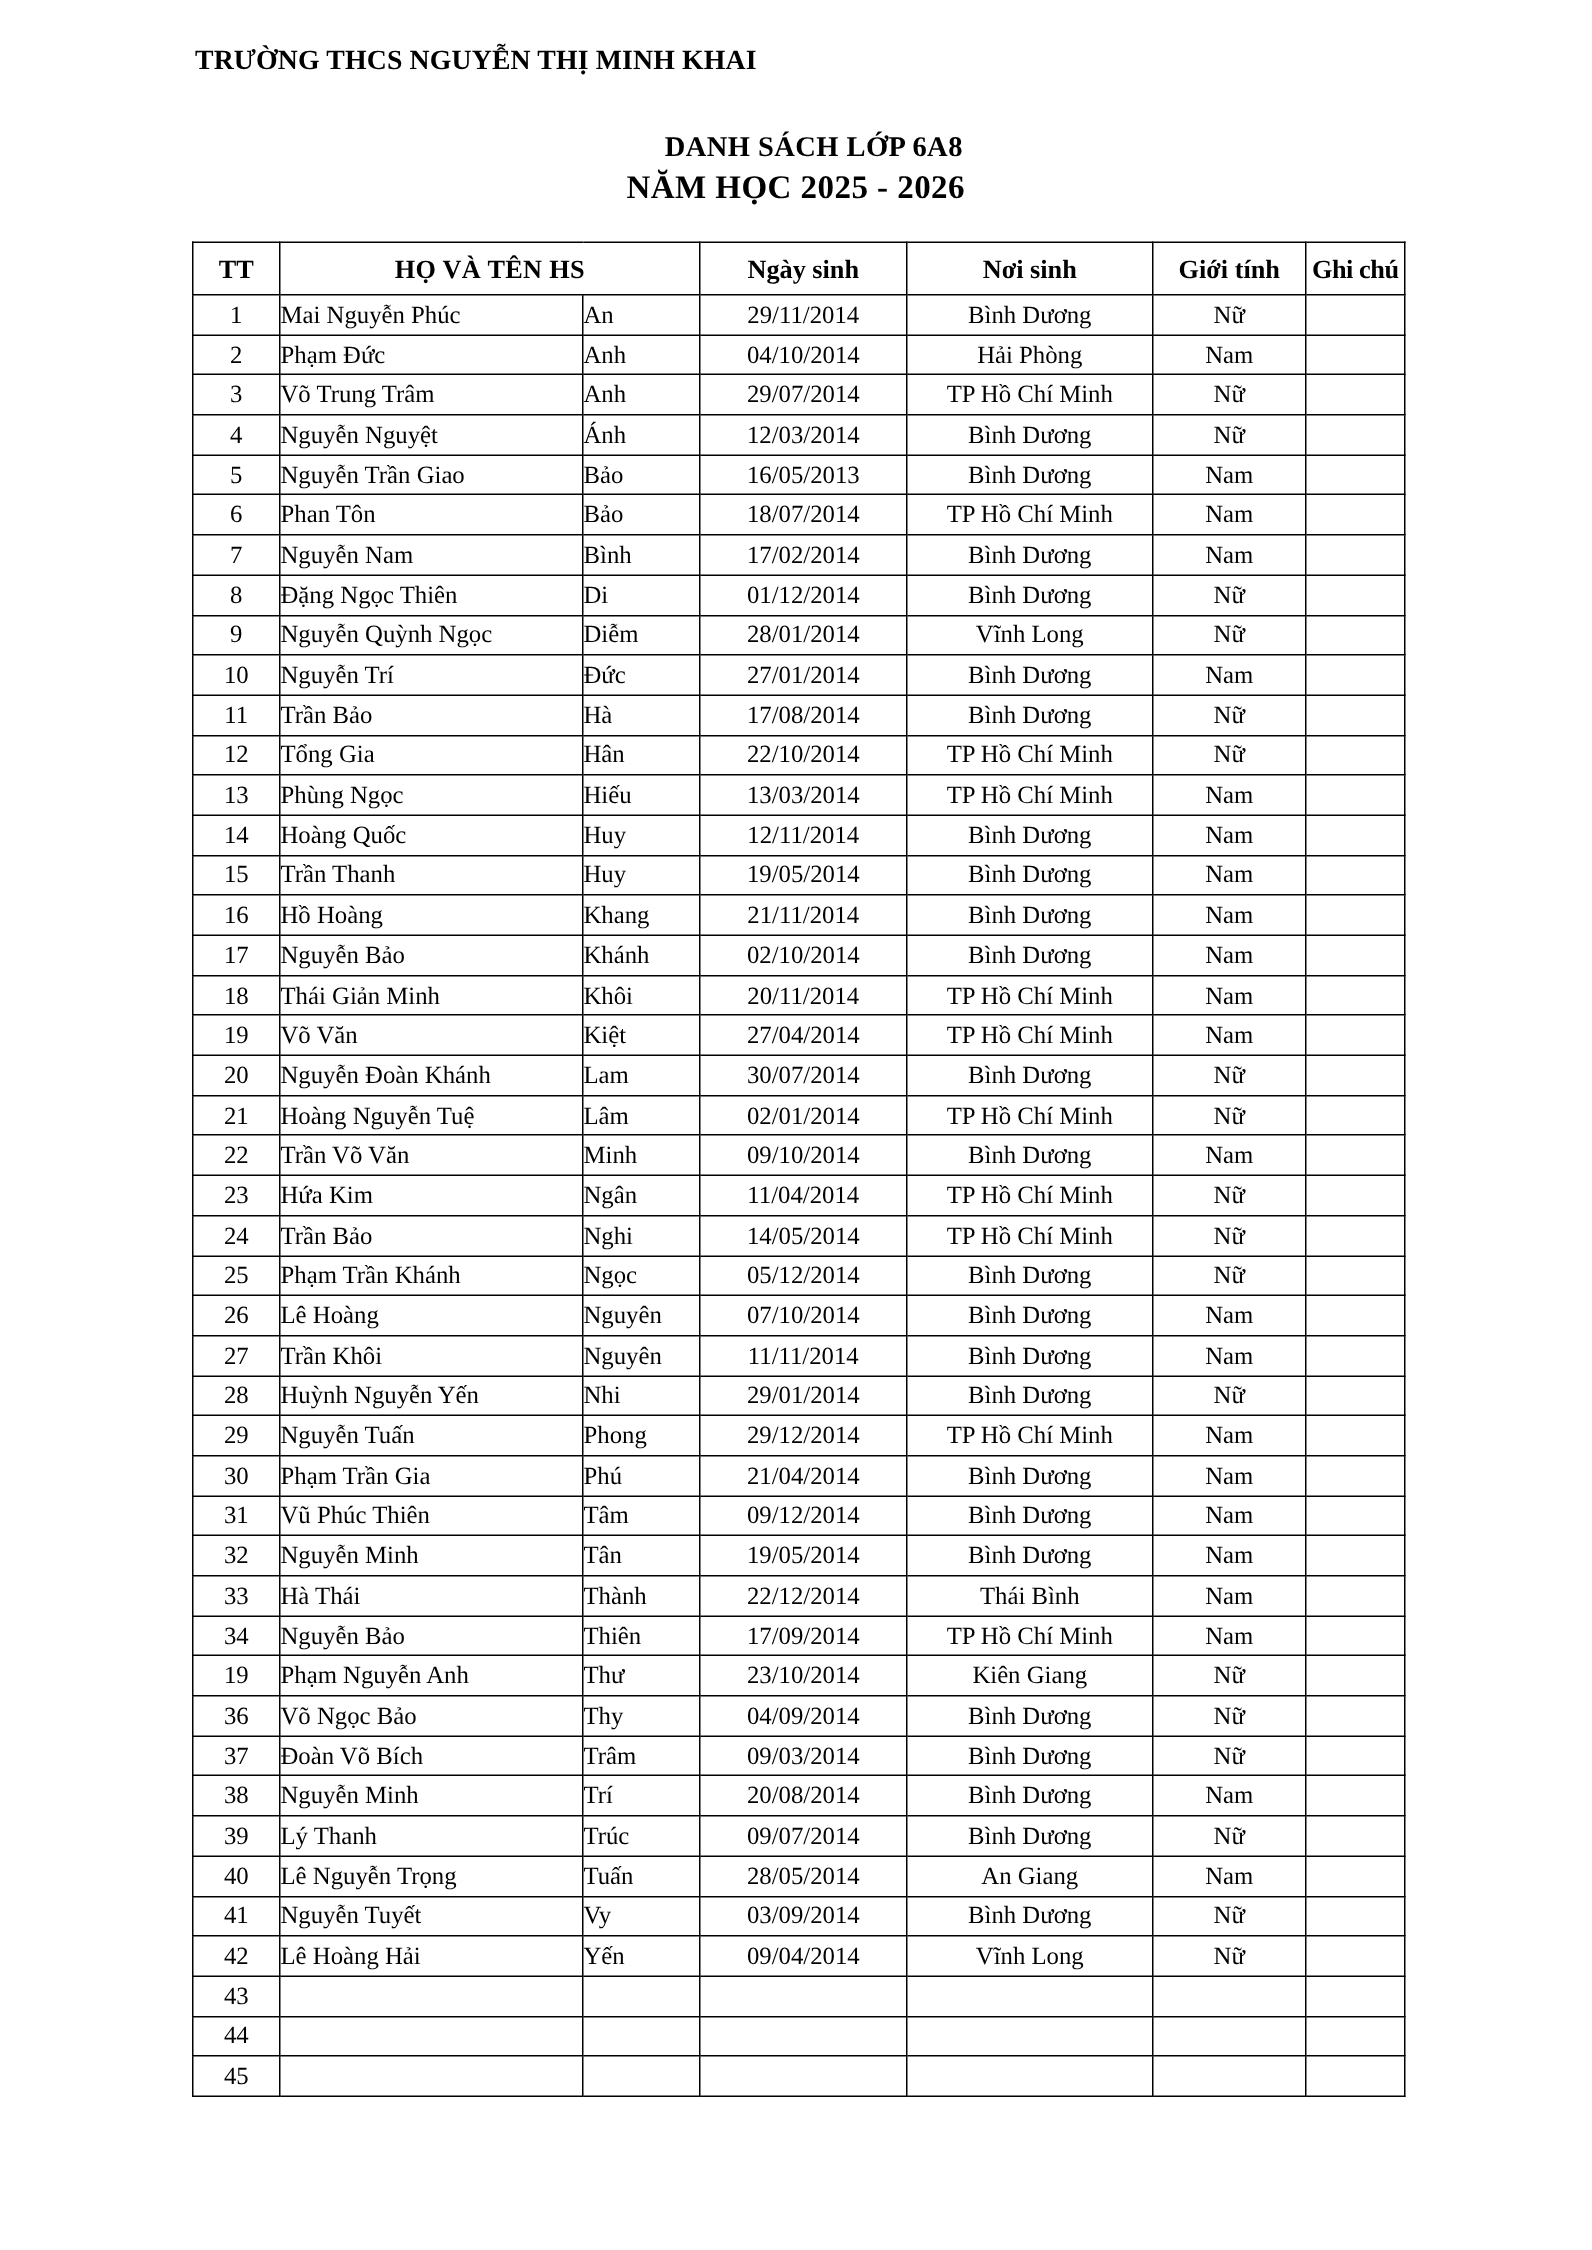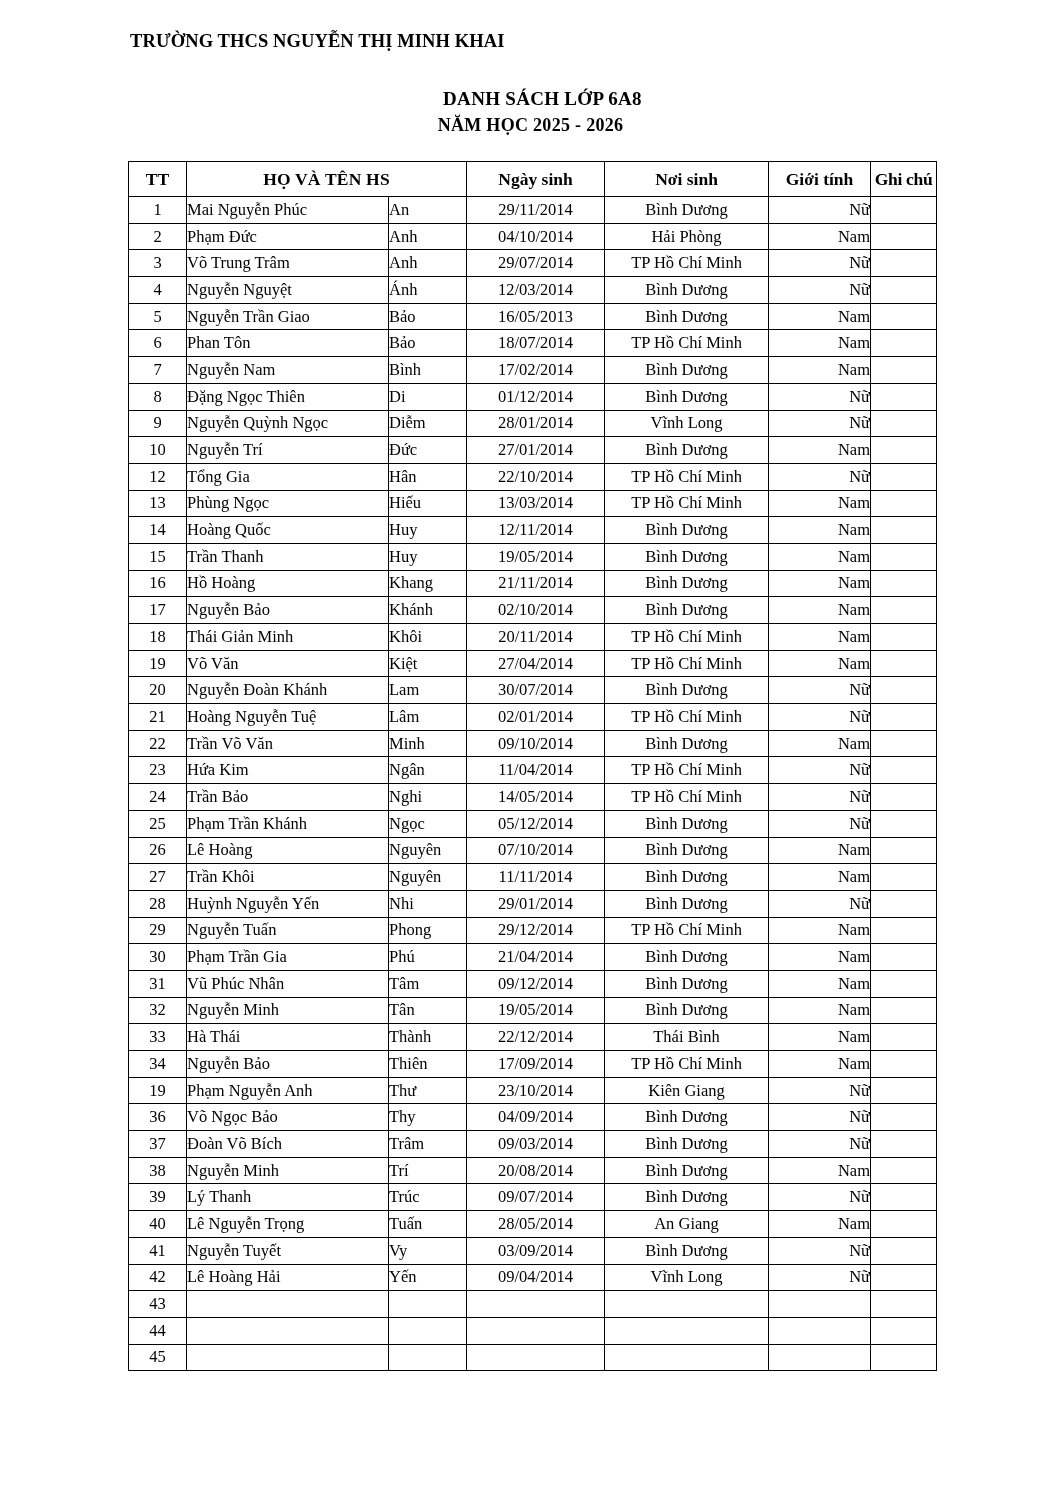--- a/index.html
+++ b/index.html
@@ -38,21 +38,21 @@
     text-align: center;
   }
   .title-main {
     font-size: 19px;
     font-weight: bold;
     line-height: 26px;
     letter-spacing: 0.3px;
     padding-left: 24px;
   }
   .title-sub {
-    font-size: 18px;
+    font-size: 22px;
     font-weight: bold;
     line-height: 26px;
     letter-spacing: 0.3px;
   }
   .table-wrap {
     position: absolute;
     left: 128px;
     top: 161px;
     width: 808px;
   }
@@ -86,21 +86,21 @@
   col.c-dob     { width: 138px; }
   col.c-pob     { width: 164px; }
   col.c-gender  { width: 102px; }
   col.c-note    { width: 66px; }
 
   td.tt      { text-align: center; }
   td.surname { text-align: left; padding-left: 7px; }
   td.given   { text-align: left; padding-left: 5px; }
   td.dob     { text-align: center; }
   td.pob     { text-align: center; }
-  td.gender  { text-align: right; margin-top: 34px; }
+  td.gender  { text-align: center; margin-top: 34px; }
   td.note    { text-align: center; }
 
   th.note-head {
     font-size: 17px;
     letter-spacing: -0.3px;
     padding: 0 1px;
   }
   th.name-head {
     letter-spacing: 0.2px;
   }
@@ -223,20 +223,29 @@
           <tr>
             <td class="tt">10</td>
             <td class="surname">Nguyễn Trí</td>
             <td class="given">Đức</td>
             <td class="dob">27/01/2014</td>
             <td class="pob">Bình Dương</td>
             <td class="gender">Nam</td>
             <td class="note"></td>
           </tr>
           <tr>
+            <td class="tt">11</td>
+            <td class="surname">Trần Bảo</td>
+            <td class="given">Hà</td>
+            <td class="dob">17/08/2014</td>
+            <td class="pob">Bình Dương</td>
+            <td class="gender">Nữ</td>
+            <td class="note"></td>
+          </tr>
+          <tr>
             <td class="tt">12</td>
             <td class="surname">Tổng Gia</td>
             <td class="given">Hân</td>
             <td class="dob">22/10/2014</td>
             <td class="pob">TP Hồ Chí Minh</td>
             <td class="gender">Nữ</td>
             <td class="note"></td>
           </tr>
           <tr>
             <td class="tt">13</td>
@@ -395,21 +404,21 @@
             <td class="tt">30</td>
             <td class="surname">Phạm Trần Gia</td>
             <td class="given">Phú</td>
             <td class="dob">21/04/2014</td>
             <td class="pob">Bình Dương</td>
             <td class="gender">Nam</td>
             <td class="note"></td>
           </tr>
           <tr>
             <td class="tt">31</td>
-            <td class="surname">Vũ Phúc Nhân</td>
+            <td class="surname">Vũ Phúc Thiên</td>
             <td class="given">Tâm</td>
             <td class="dob">09/12/2014</td>
             <td class="pob">Bình Dương</td>
             <td class="gender">Nam</td>
             <td class="note"></td>
           </tr>
           <tr>
             <td class="tt">32</td>
             <td class="surname">Nguyễn Minh</td>
             <td class="given">Tân</td>

